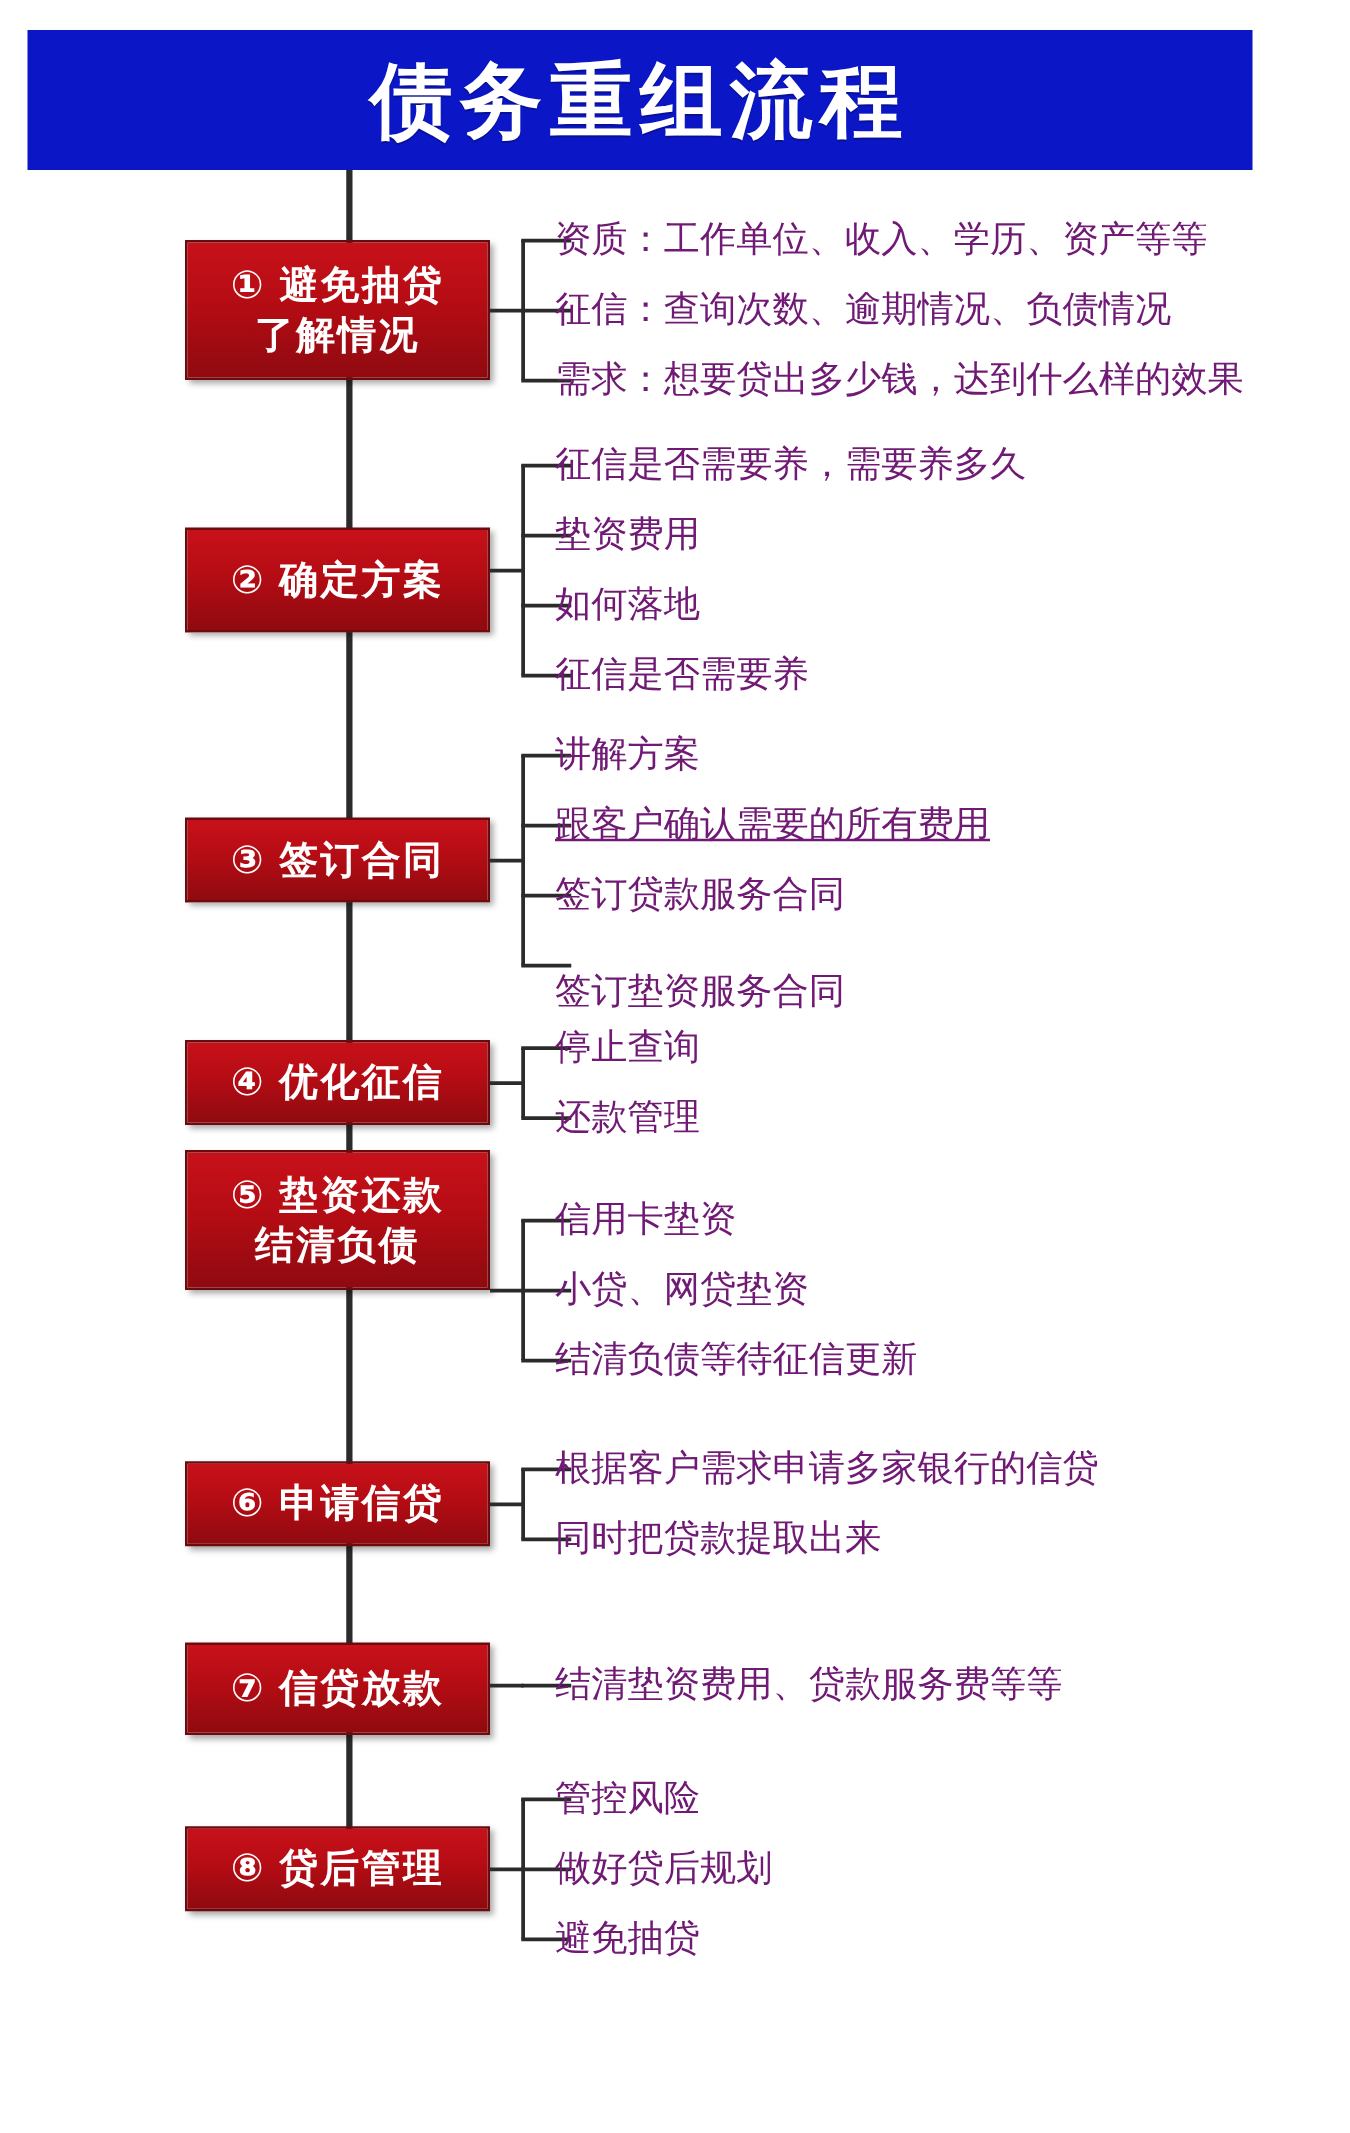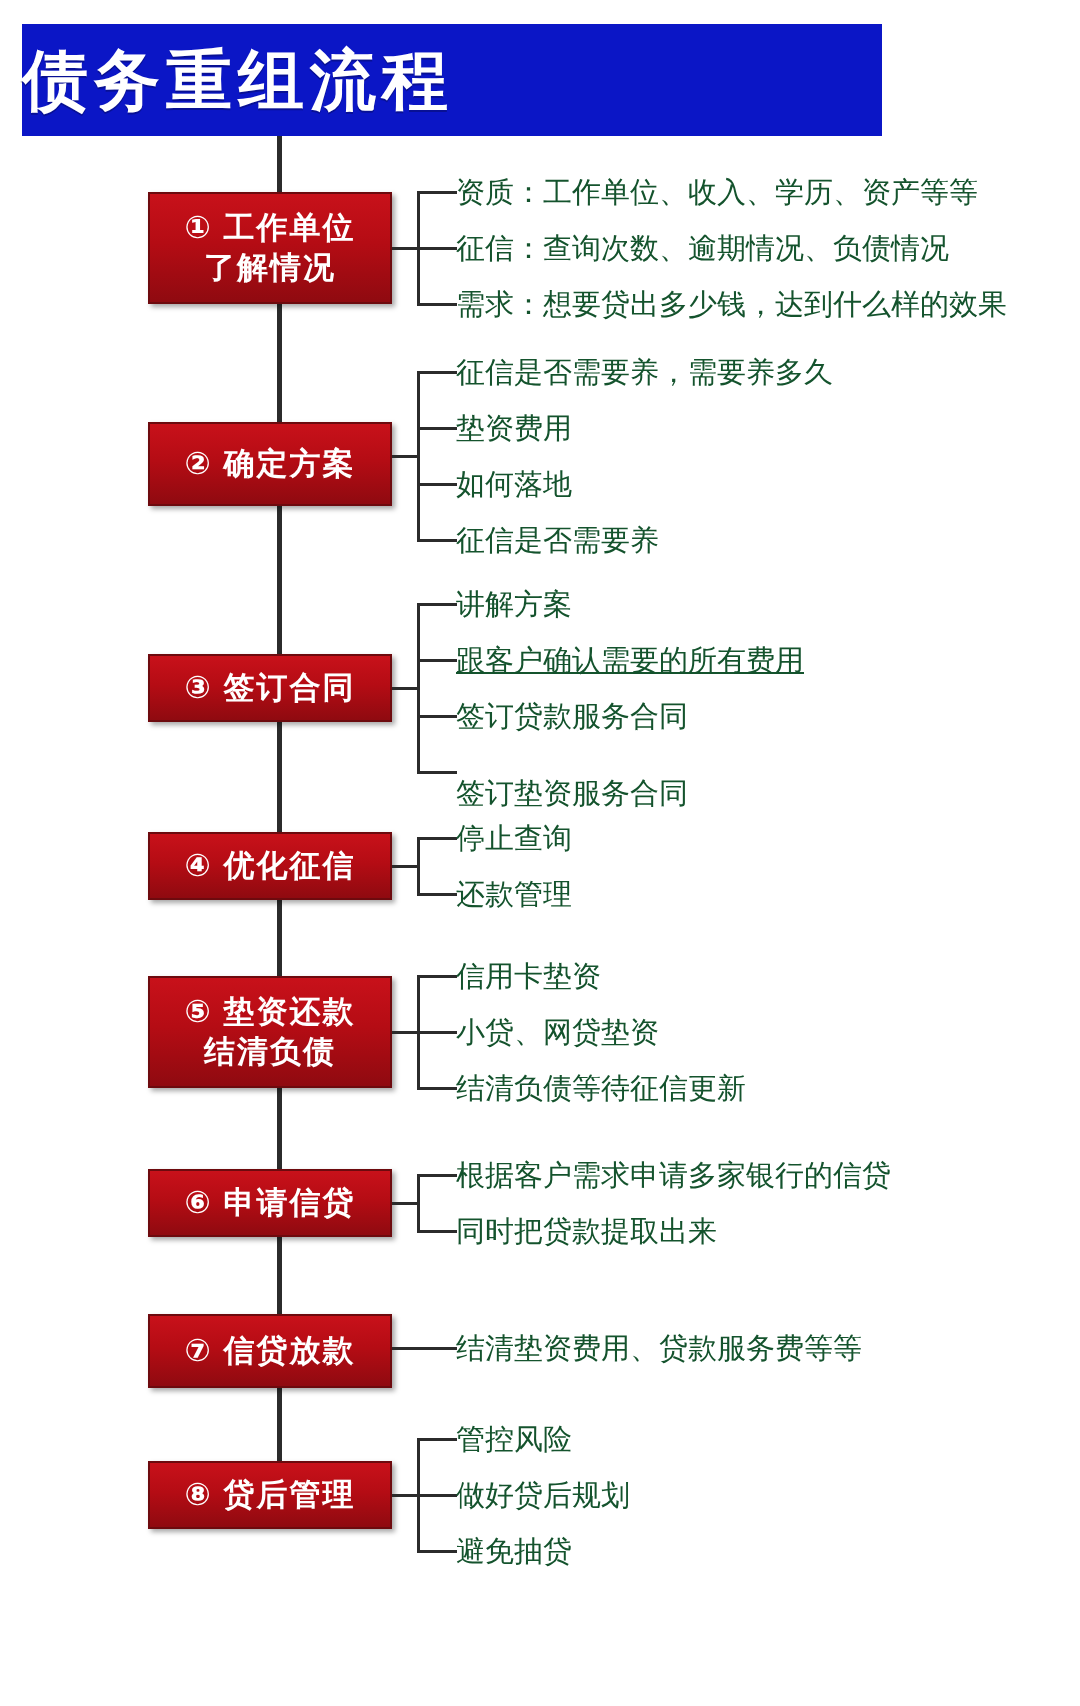--- a/index.html
+++ b/index.html
@@ -13,25 +13,26 @@
     font-family: "Liberation Sans", "DejaVu Sans", sans-serif;
     position: relative;
     overflow: hidden;
   }
 
   
   .title-banner {
     position: absolute;
     left: 22px;
     top: 24px;
-    width: 860px;
+    width: 980px;
     height: 112px;
     background: #0b16c6;
     display: flex;
     align-items: center;
+    justify-content: center;
     box-sizing: border-box;
   }
   .title-text {
     color: #ffffff;
     font-size: 66px;
     font-weight: bold;
     letter-spacing: 6px;
     line-height: 1;
     text-shadow: 0 2px 0 rgba(0,0,0,0.25);
   }
@@ -100,42 +101,42 @@
   }
   .trunk {
     position: absolute;
     left: 0px;
     height: 3px;
     width: 27px;
     background: #2b2b2b;
   }
   .detail-text {
     position: absolute;
-    left: 64px;
+    left: 52px;
     font-size: 29px;
-    color: #14532d;
+    color: #701a75;
     line-height: 34px;
     white-space: nowrap;
     transform: translateY(-17px);
   }
 </style>
 </head>
 <body>
 
 <div class="title-banner">
   <div class="title-text">债务重组流程</div>
 </div>
 
 <div class="spine" style="height:1360px;"></div>
 
 <div id="steps-root">
     <div class="step">
       <div class="stub" style="left: 279px; top: 246px; width: 0px;"></div>
       <div class="step-box" style="top: 192px; height: 112px;">
-        <div class="line">① 工作单位</div>
+        <div class="line">① 避免抽贷</div>
         <div class="line">了解情况</div>
       </div>
       <div class="details">
         <div class="trunk" style="top: 247px;"></div>
         <div class="bracket" style="top: 192px; height: 112px;"></div>
         <div class="branch" style="top: 191px;"></div>
         <div class="detail-text" style="top: 192px;">资质：工作单位、收入、学历、资产等等</div>
         <div class="branch" style="top: 247px;"></div>
         <div class="detail-text" style="top: 248px;">征信：查询次数、逾期情况、负债情况</div>
         <div class="branch" style="top: 303px;"></div>
@@ -187,21 +188,21 @@
         <div class="trunk" style="top: 865px;"></div>
         <div class="bracket" style="top: 838px; height: 56px;"></div>
         <div class="branch" style="top: 837px;"></div>
         <div class="detail-text" style="top: 838px;">停止查询</div>
         <div class="branch" style="top: 893px;"></div>
         <div class="detail-text" style="top: 894px;">还款管理</div>
       </div>
     </div>
     <div class="step">
       <div class="stub" style="left: 279px; top: 1030px; width: 0px;"></div>
-      <div class="step-box" style="top: 976px; height: 112px; text-align: right;">
+      <div class="step-box" style="top: 920px; height: 112px; text-align: right;">
         <div class="line">⑤ 垫资还款</div>
         <div class="line">结清负债</div>
       </div>
       <div class="details">
         <div class="trunk" style="top: 1031px;"></div>
         <div class="bracket" style="top: 976px; height: 112px;"></div>
         <div class="branch" style="top: 975px;"></div>
         <div class="detail-text" style="top: 976px;">信用卡垫资</div>
         <div class="branch" style="top: 1031px;"></div>
         <div class="detail-text" style="top: 1032px;">小贷、网贷垫资</div>

